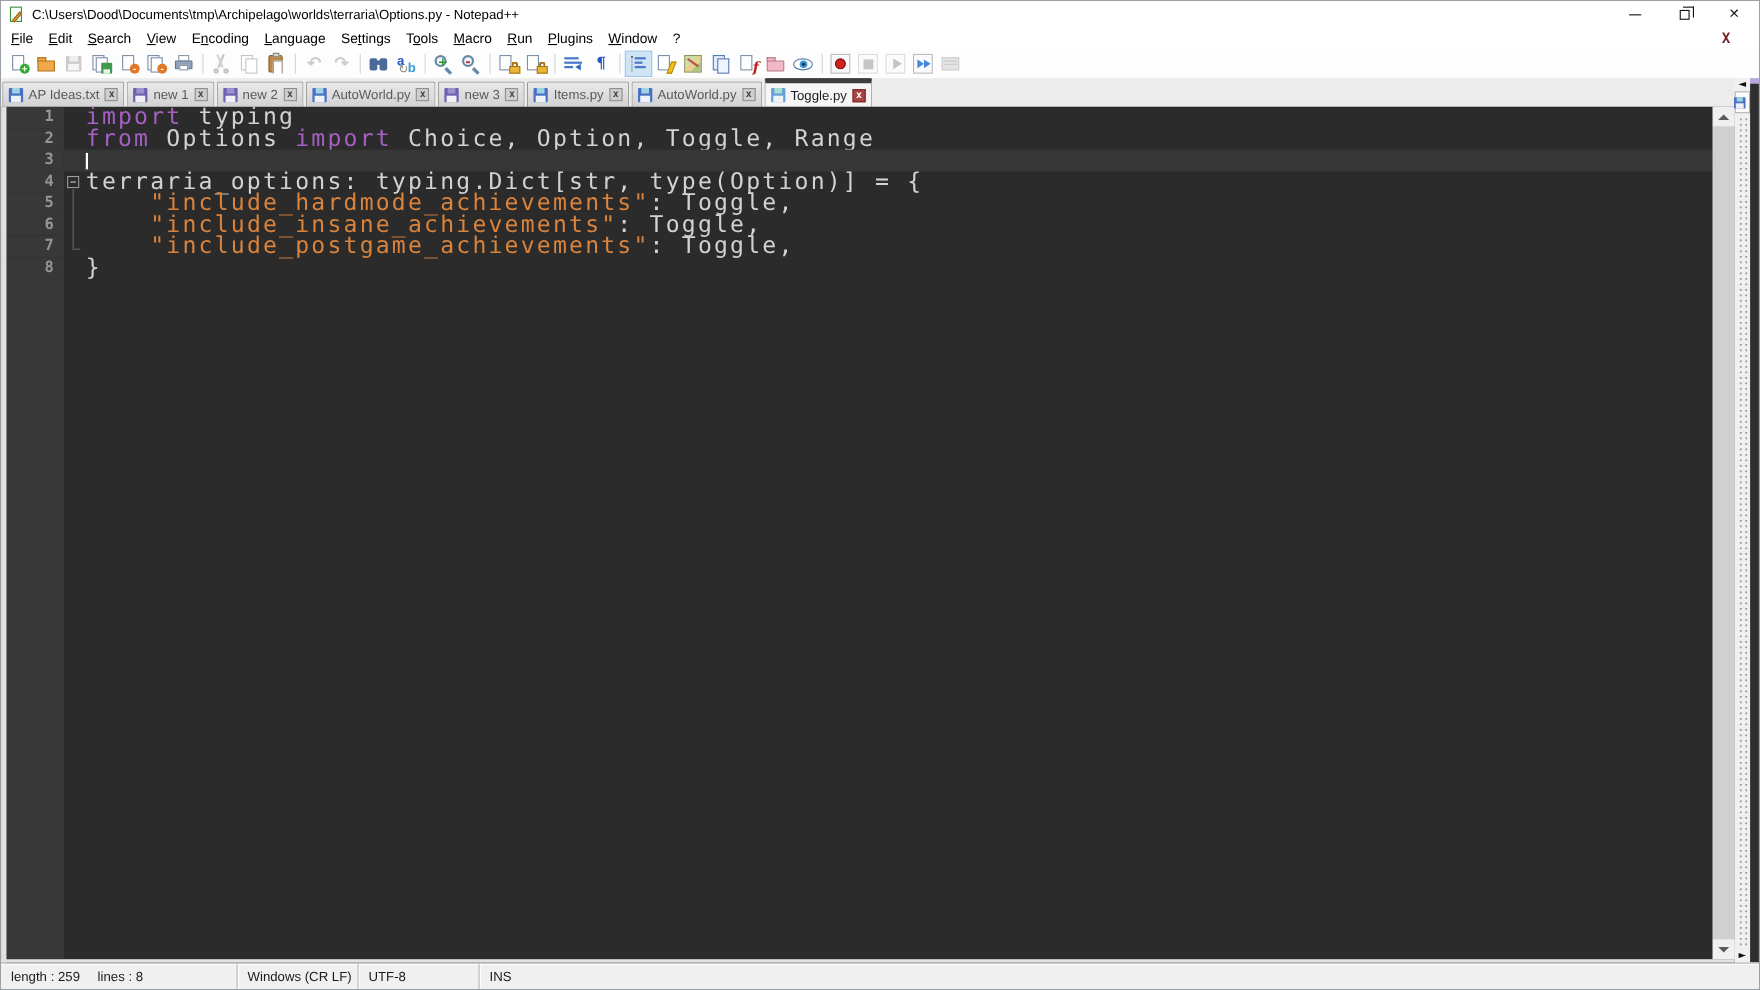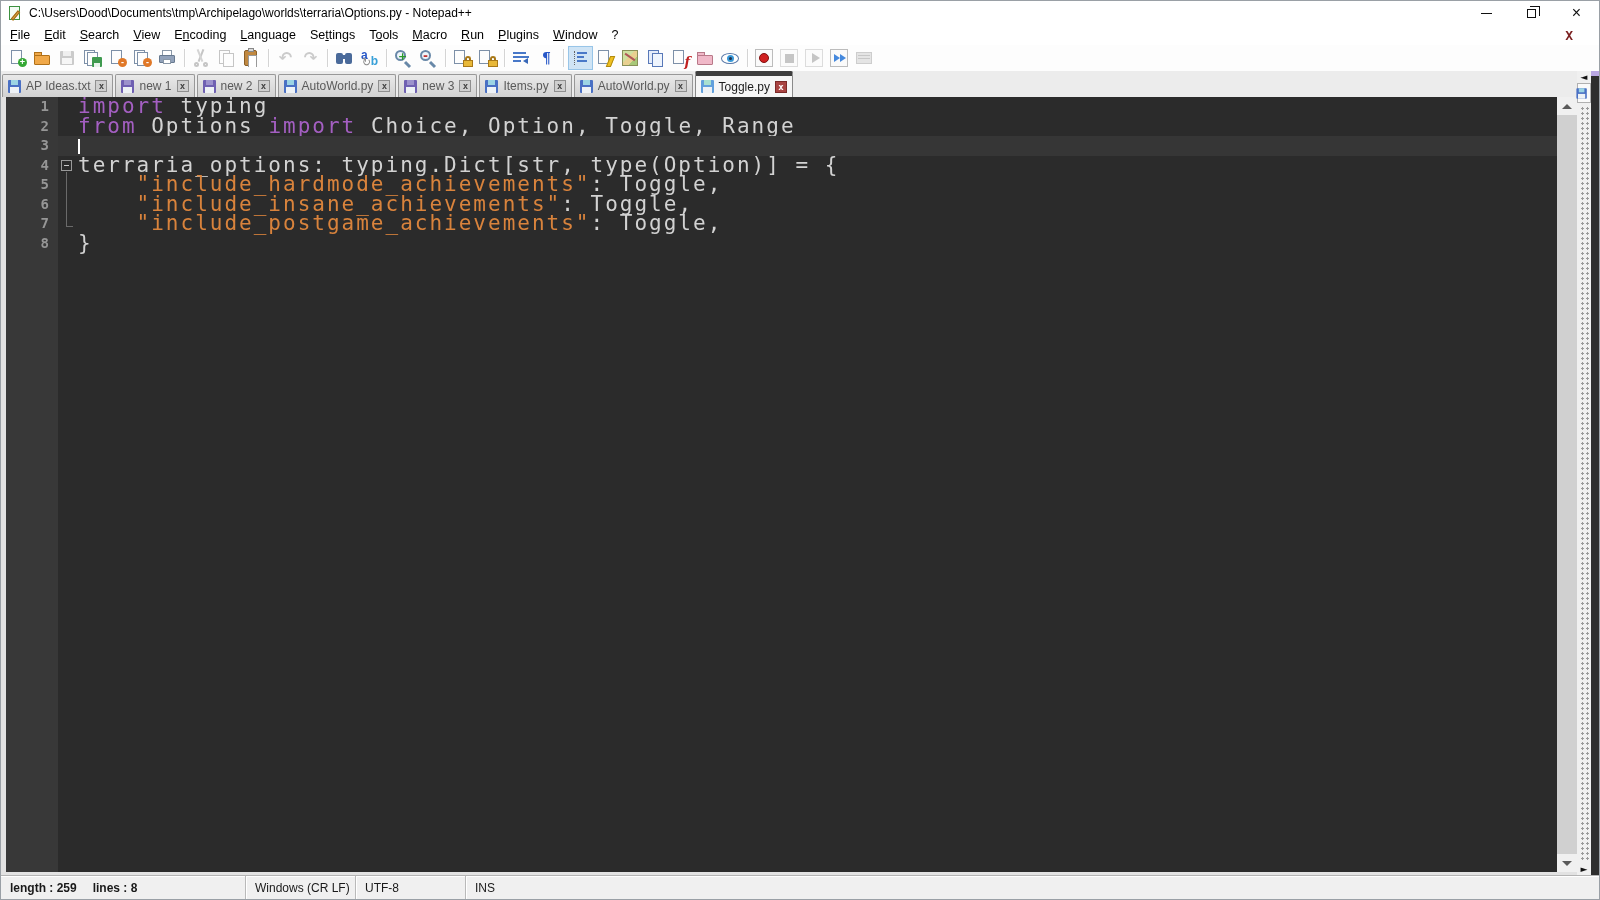--- a/index.html
+++ b/index.html
@@ -95,21 +95,21 @@
   .panelcap { height:5px; background:#b9a7e2; flex:0 0 auto; }
   .panelbody { flex:1; background:#2e2e2e; }
 
   
   .statusbar { height:24px; flex:0 0 auto; background:#f0f0f0; border-top:1px solid #b4b4b4;
     box-shadow:inset 0 1px 0 #fff; display:flex; align-items:center; font-size:12px; color:#1a1a1a; }
   .seg { height:100%; display:flex; align-items:center; padding-left:9px; }
   .seg + .seg { border-left:1px solid #b9b9b9; box-shadow:inset 1px 0 0 #fff; }
   .seg span { margin-right:16px; white-space:nowrap; }
   .seg-doctype { width:826px; }
-  .seg-size { width:244px;font-weight:bold; }
+  .seg-size { width:214px; }
   .seg-pos { width:256px; }
   .seg-eol { width:110px; }
   .seg-enc { width:110px; }
   .seg-ins { flex:1; }
 </style>
 </head>
 <body>
 
 <div id="win">
 

